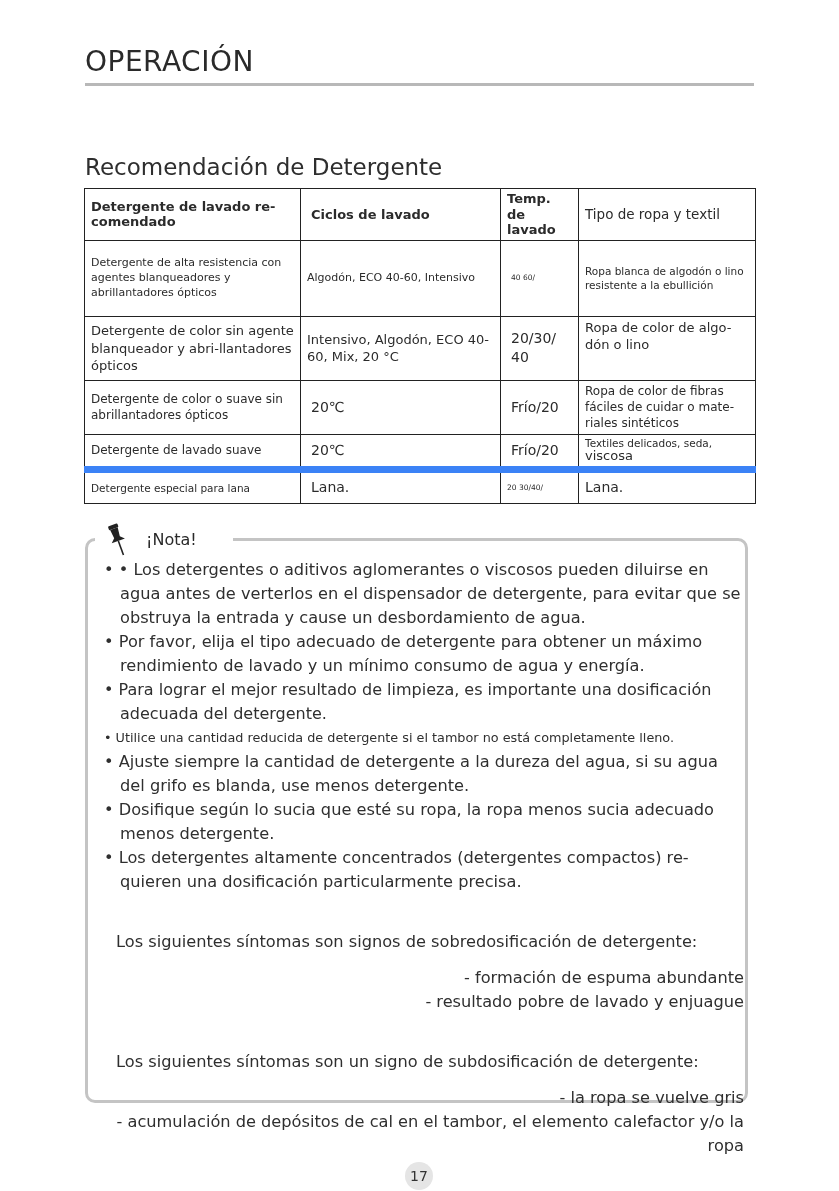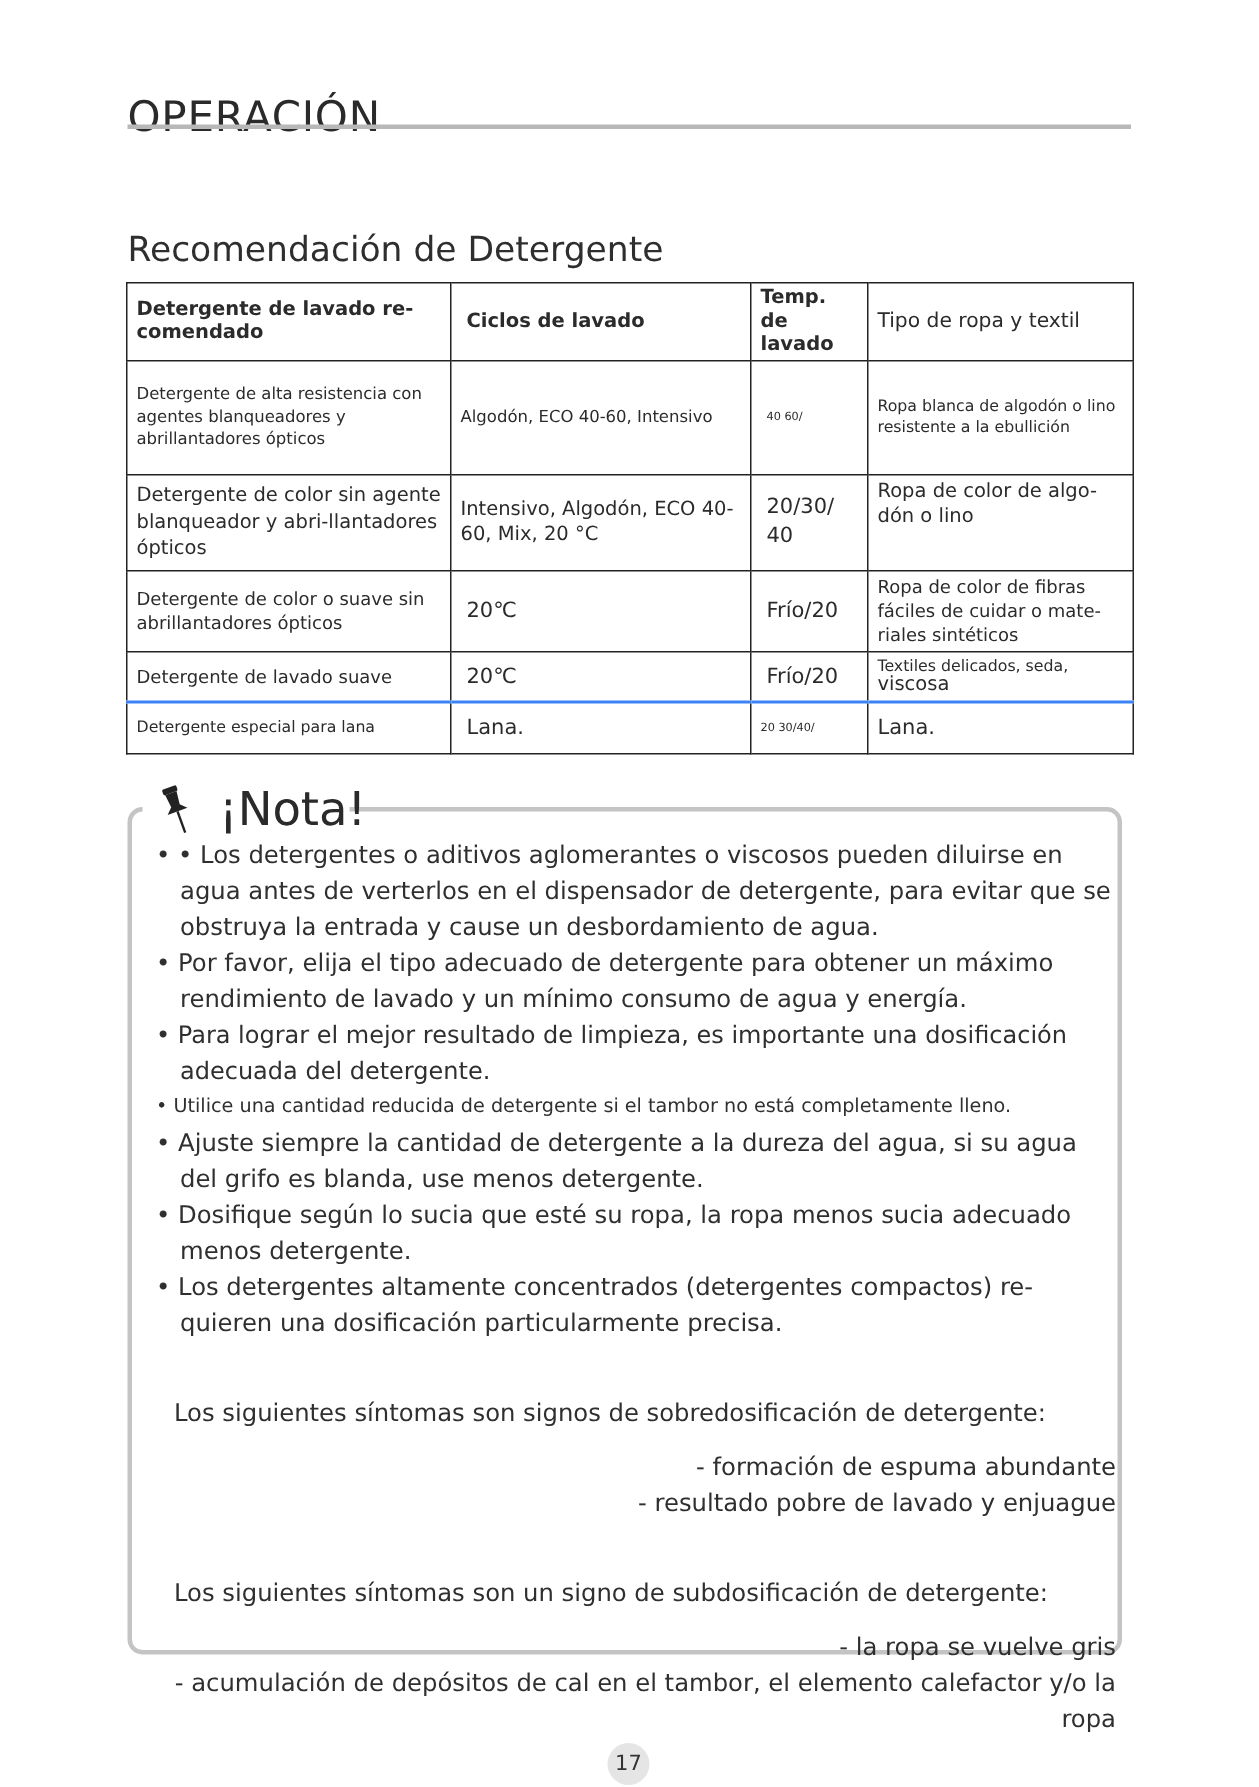--- a/index.html
+++ b/index.html
@@ -1,45 +1,45 @@
 <!DOCTYPE html>
 <html><head>
 <meta charset="utf-8">
 <style>
   html, body { margin: 0; padding: 0; background: #ffffff; }
   body { width: 839px; height: 1191px; position: relative; overflow: hidden;
          font-family: "DejaVu Sans", sans-serif; color: #2b2b2b; }
 
-  .section-title { position: absolute; left: 85px; top: 60px; font-size: 28px; font-weight: 400;
+  .section-title { position: absolute; left: 85px; top: 44px; font-size: 28px; font-weight: 400;
                    letter-spacing: 0.5px; color: #2a2a2a; margin: 0; line-height: 36px; }
   .title-rule { position: absolute; left: 85px; top: 83px; width: 669px; height: 3px; background: #b8b8b8; }
 
   .table-title { position: absolute; left: 85px; top: 152px; font-size: 23px; font-weight: 400;
                  color: #2e2e2e; margin: 0; line-height: 30px; }
 
   table.det { position: absolute; left: 84px; top: 188px; width: 671px; border-collapse: collapse;
               table-layout: fixed; }
   table.det td, table.det th { border: 1px solid #222; vertical-align: middle; padding: 2px 6px;
                                text-align: left; color: #2b2b2b; line-height: 1.35; }
   table.det th { font-weight: 700; font-size: 13px; line-height: 1.2; }
   table.det th.th-tipo { font-weight: 400; font-size: 13.5px; }
   col.c1 { width: 216px; } col.c2 { width: 200px; } col.c3 { width: 78px; } col.c4 { width: 177px; }
   tr.r0 { height: 38px; } tr.r1 { height: 76px; } tr.r2 { height: 64px; } tr.r3 { height: 54px; }
   tr.r4 { height: 34px; } tr.r5 { height: 34px; }
-  tr.r5 td { border-top: 2px solid #3b82f6; }
+  tr.r5 td { border-top: 7px solid #3b82f6; }
   .s11 { font-size: 11px; } .s10 { font-size: 10.5px; } .s12 { font-size: 12px; }
   .s13 { font-size: 13px; } .s14 { font-size: 14px; } .s7 { font-size: 7.5px; }
   .pad-l { padding-left: 10px !important; }
 
   .note-box { position: absolute; left: 85px; top: 538px; width: 663px; height: 565px;
               border: 3px solid #c4c4c4; border-radius: 10px; box-sizing: border-box; }
   .note-gap { position: absolute; left: 95px; top: 530px; width: 138px; height: 16px; background: #fff; }
   .note-head { position: absolute; left: 104px; top: 522px; display: flex; align-items: center; gap: 14px; }
   .pin-icon { width: 28px; height: 36px; display: inline-block; }
-  .note-title { font-size: 31px; color: #2a2a2a; line-height: 32px; }
+  .note-title { font-size: 16px; color: #2a2a2a; line-height: 32px; }
 
   .note-body { position: absolute; left: 104px; top: 558px; width: 640px; color: #2f2f2f; }
   .note-item { font-size: 16.2px; line-height: 24px; padding-left: 16px; text-indent: -16px; margin: 0; }
   .note-item.small { font-size: 16px; line-height: 24px; }
   .note-item.med { font-size: 12.8px; line-height: 24px; }
   .note-para { font-size: 16.2px; line-height: 24px; margin: 12px; }
   .note-dash { font-size: 16.2px; line-height: 24px; margin: 0; padding-left: 10px; text-indent: -10px; text-align: right; }
   .spacer { height: 24px; }
 
   .page-num { position: absolute; left: 405px; top: 1162px; width: 28px; height: 28px; border-radius: 50%;

